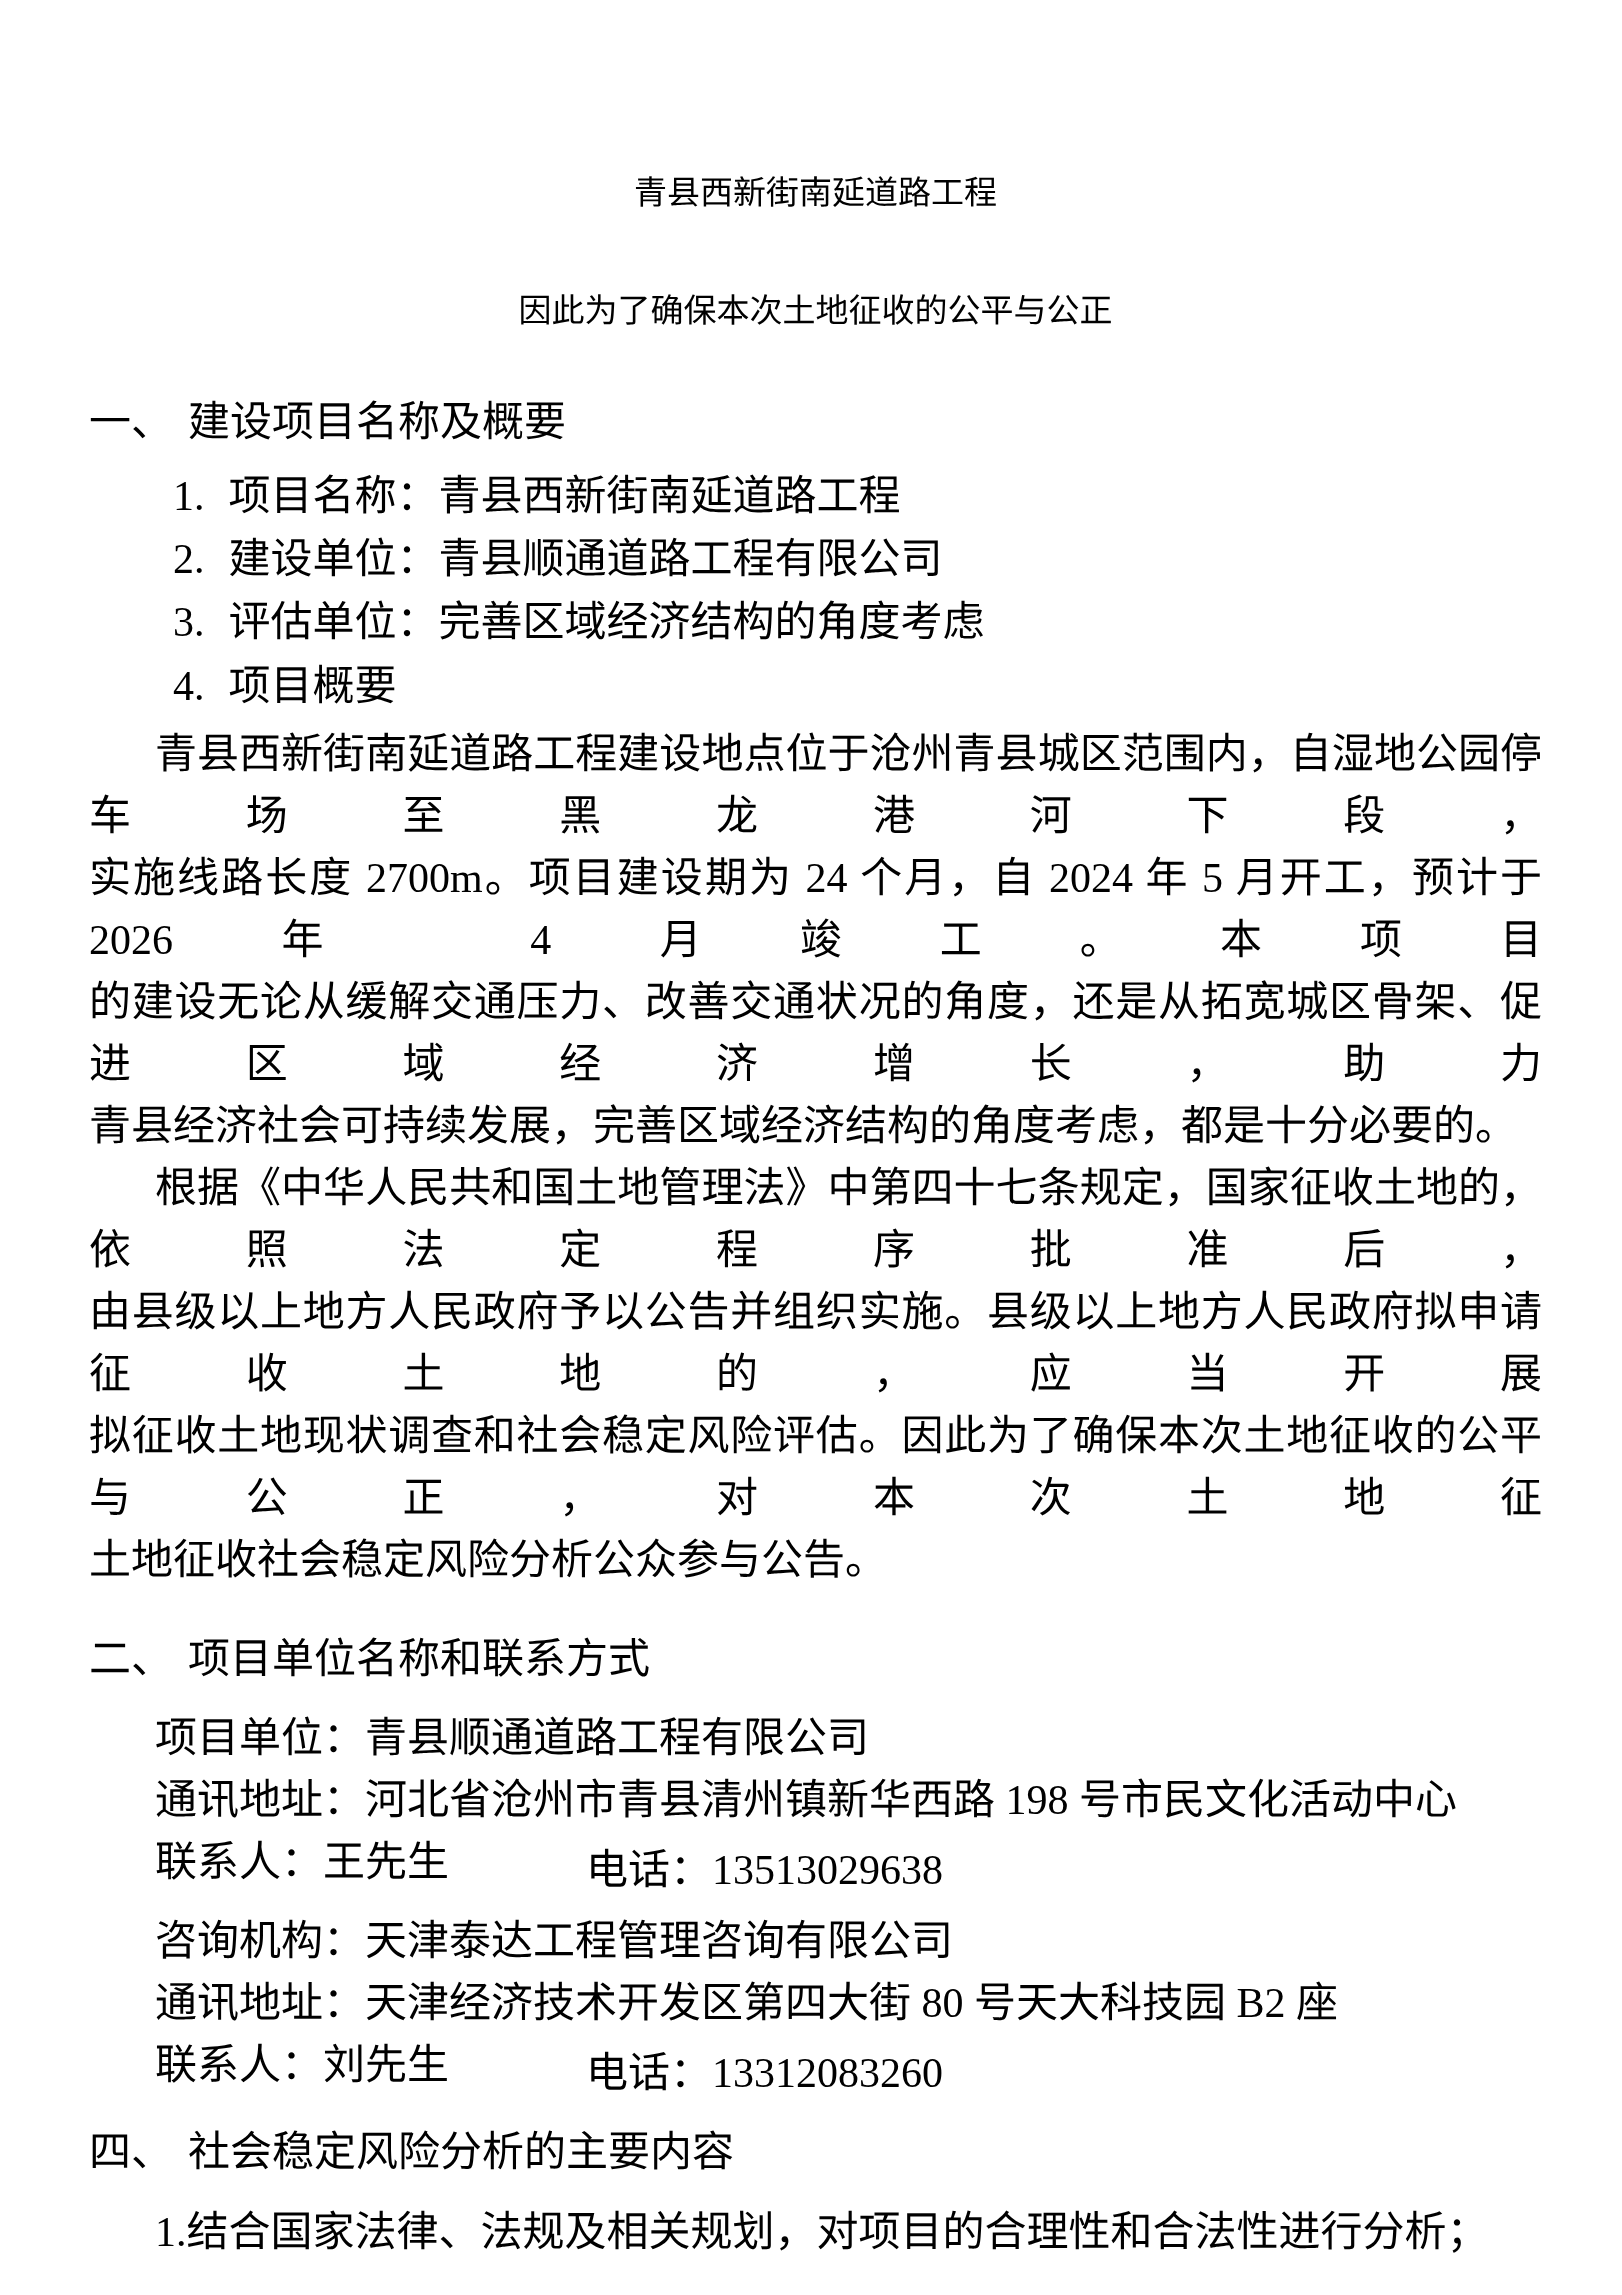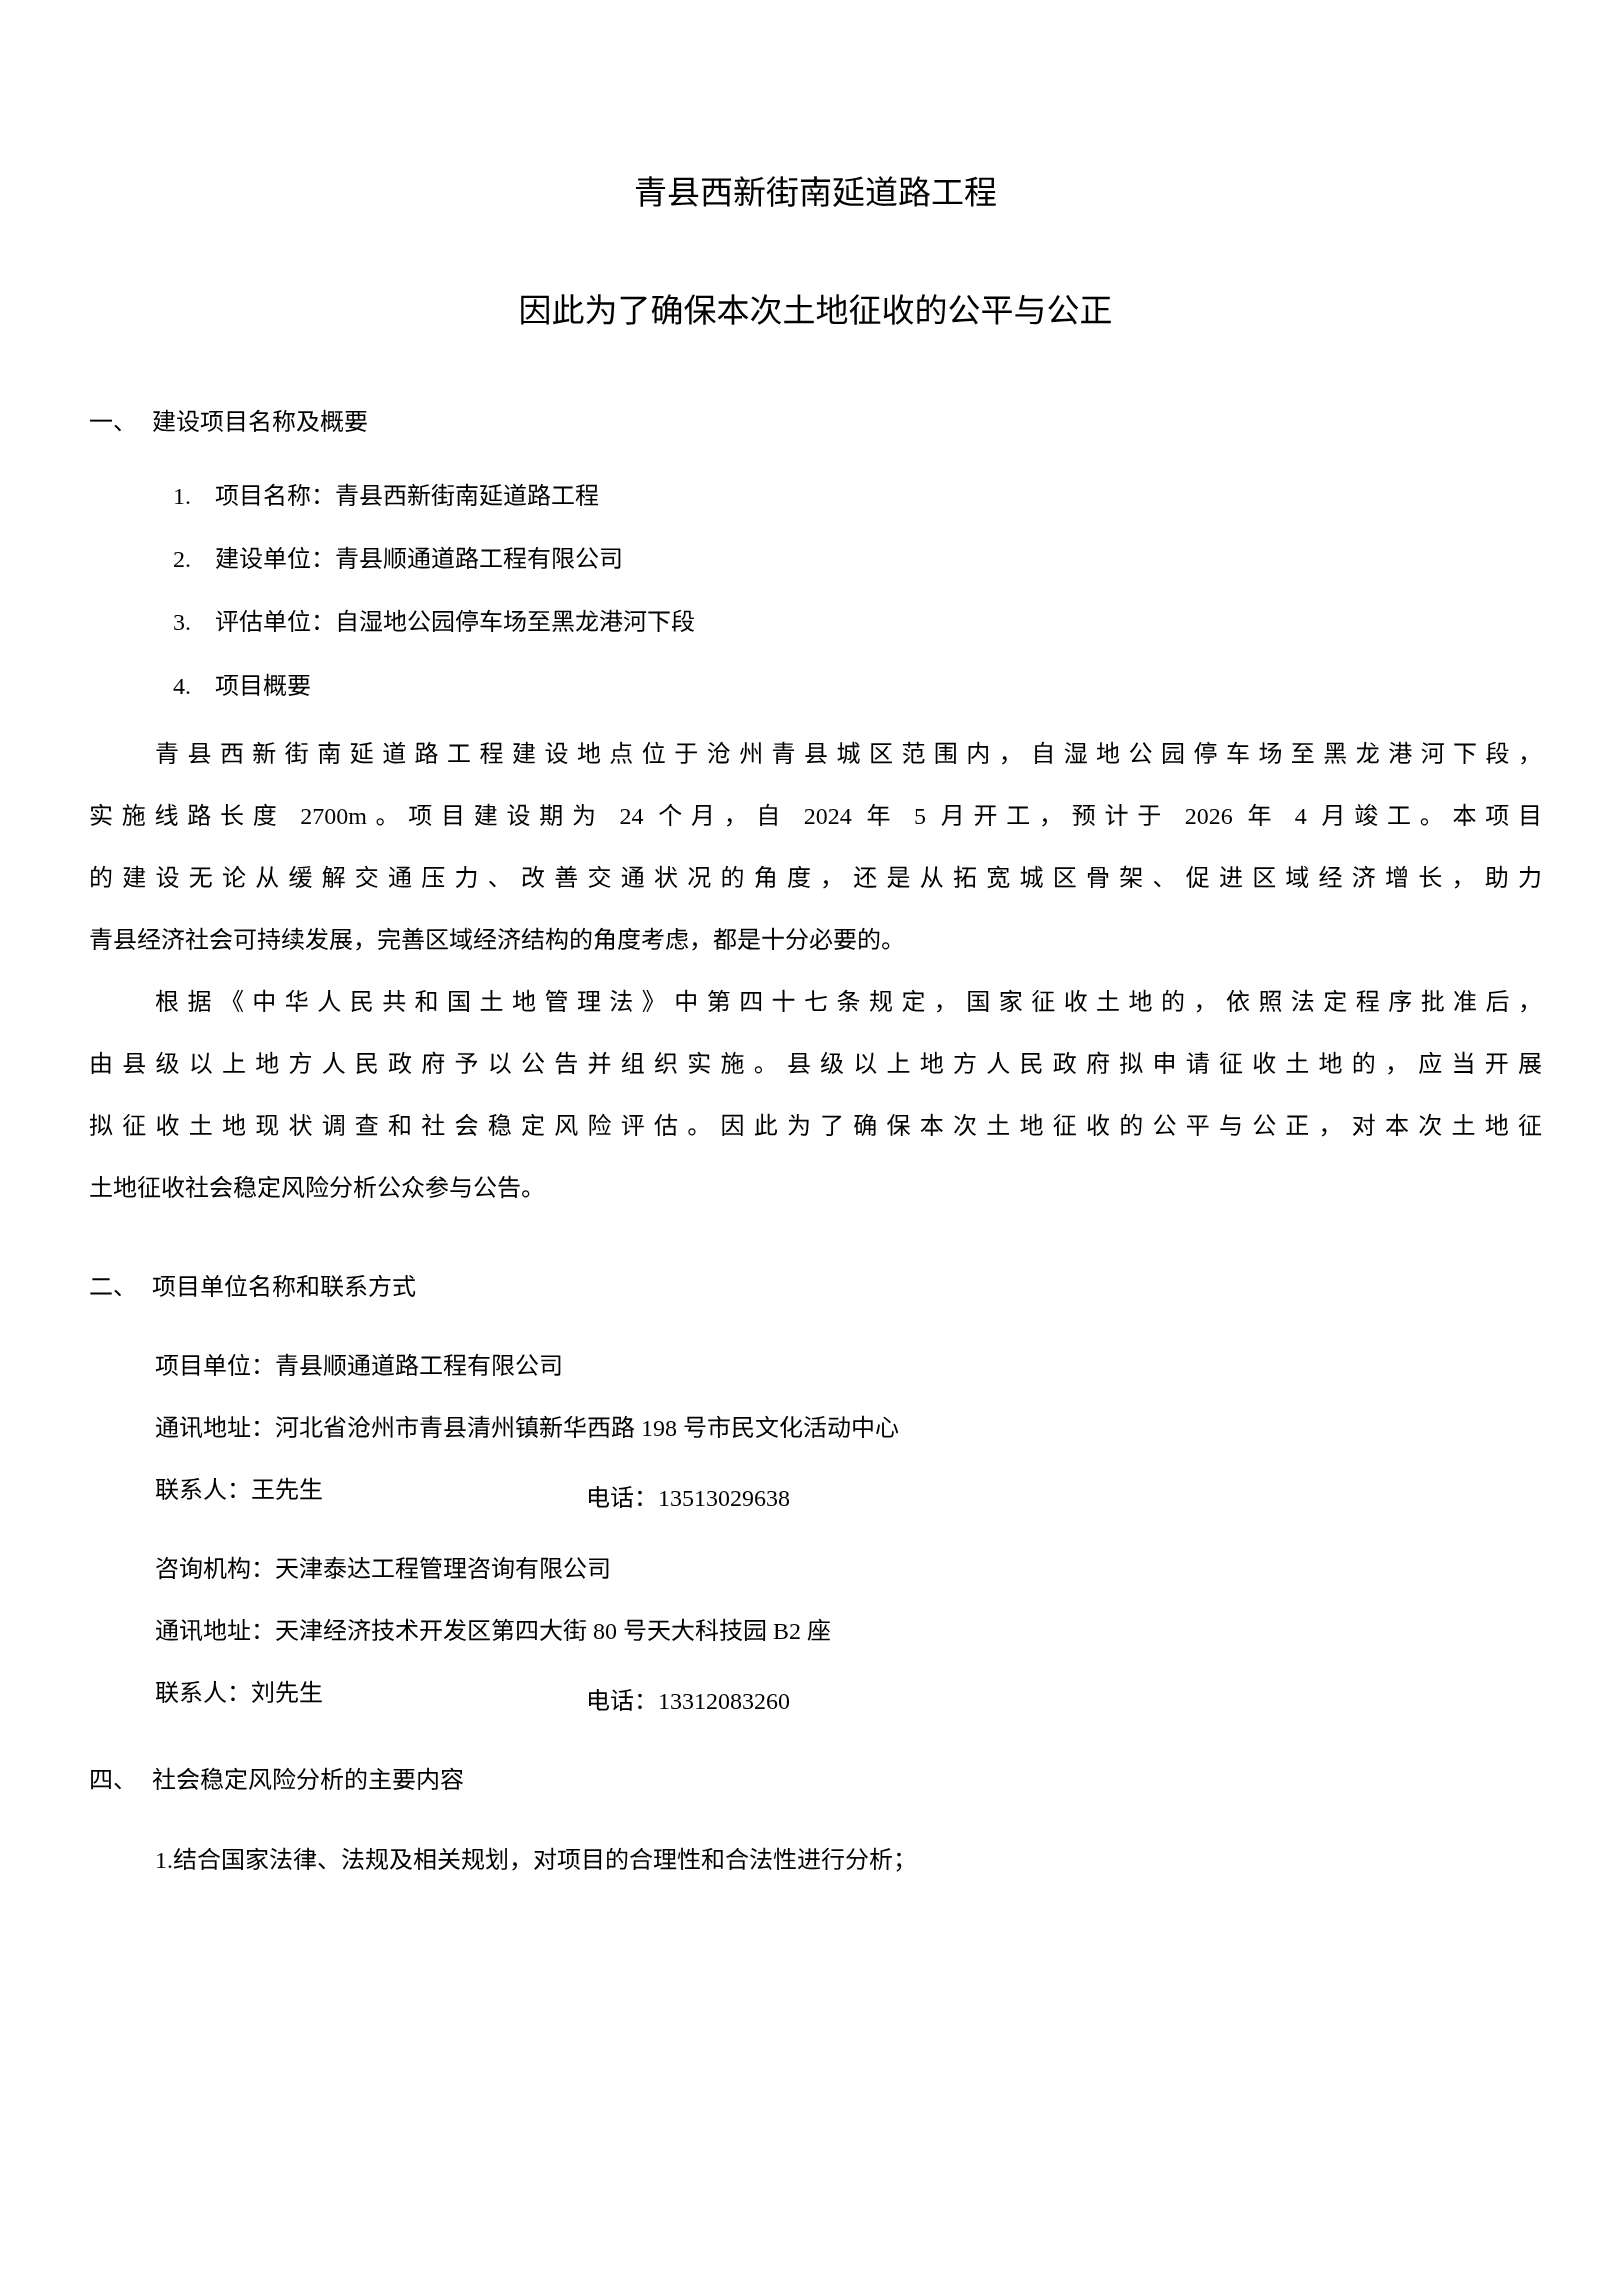--- a/index.html
+++ b/index.html
@@ -12,21 +12,21 @@
     height: 2295px;
     overflow: hidden;
     color: #000000;
     font-family: "Liberation Serif", "DejaVu Serif", serif;
   }
   .doc {
     padding-left: 89px;
     padding-right: 80px;
   }
   .ln {
-    font-size: 24px;
+    font-size: 42px;
     line-height: 62px;
     white-space: nowrap;
   }
   
   .title {
     font-size: 33px;
     line-height: 62px;
     text-align: center;
     white-space: nowrap;
   }
@@ -82,21 +82,21 @@
     <span class="slabel">一、</span><span class="stitle">建设项目名称及概要</span>
   </div>
 
   <div class="ln item item-first">
     <span class="inum">1.</span><span class="itext">项目名称：青县西新街南延道路工程</span>
   </div>
   <div class="ln item">
     <span class="inum">2.</span><span class="itext">建设单位：青县顺通道路工程有限公司</span>
   </div>
   <div class="ln item">
-    <span class="inum">3.</span><span class="itext">评估单位：自湿地公园停车场至黑龙港河下段</span>
+    <span class="inum">3.</span><span class="itext">评估单位：完善区域经济结构的角度考虑</span>
   </div>
   <div class="ln item">
     <span class="inum">4.</span><span class="itext">项目概要</span>
   </div>
 
   <div class="ln pline indent para-start">青县西新街南延道路工程建设地点位于沧州青县城区范围内，自湿地公园停车场至黑龙港河下段，</div>
   <div class="ln pline">实施线路长度 2700m。项目建设期为 24 个月，自 2024 年 5 月开工，预计于 2026 年 4 月竣工。本项目</div>
   <div class="ln pline">的建设无论从缓解交通压力、改善交通状况的角度，还是从拓宽城区骨架、促进区域经济增长，助力</div>
   <div class="ln pline last">青县经济社会可持续发展，完善区域经济结构的角度考虑，都是十分必要的。</div>
 

